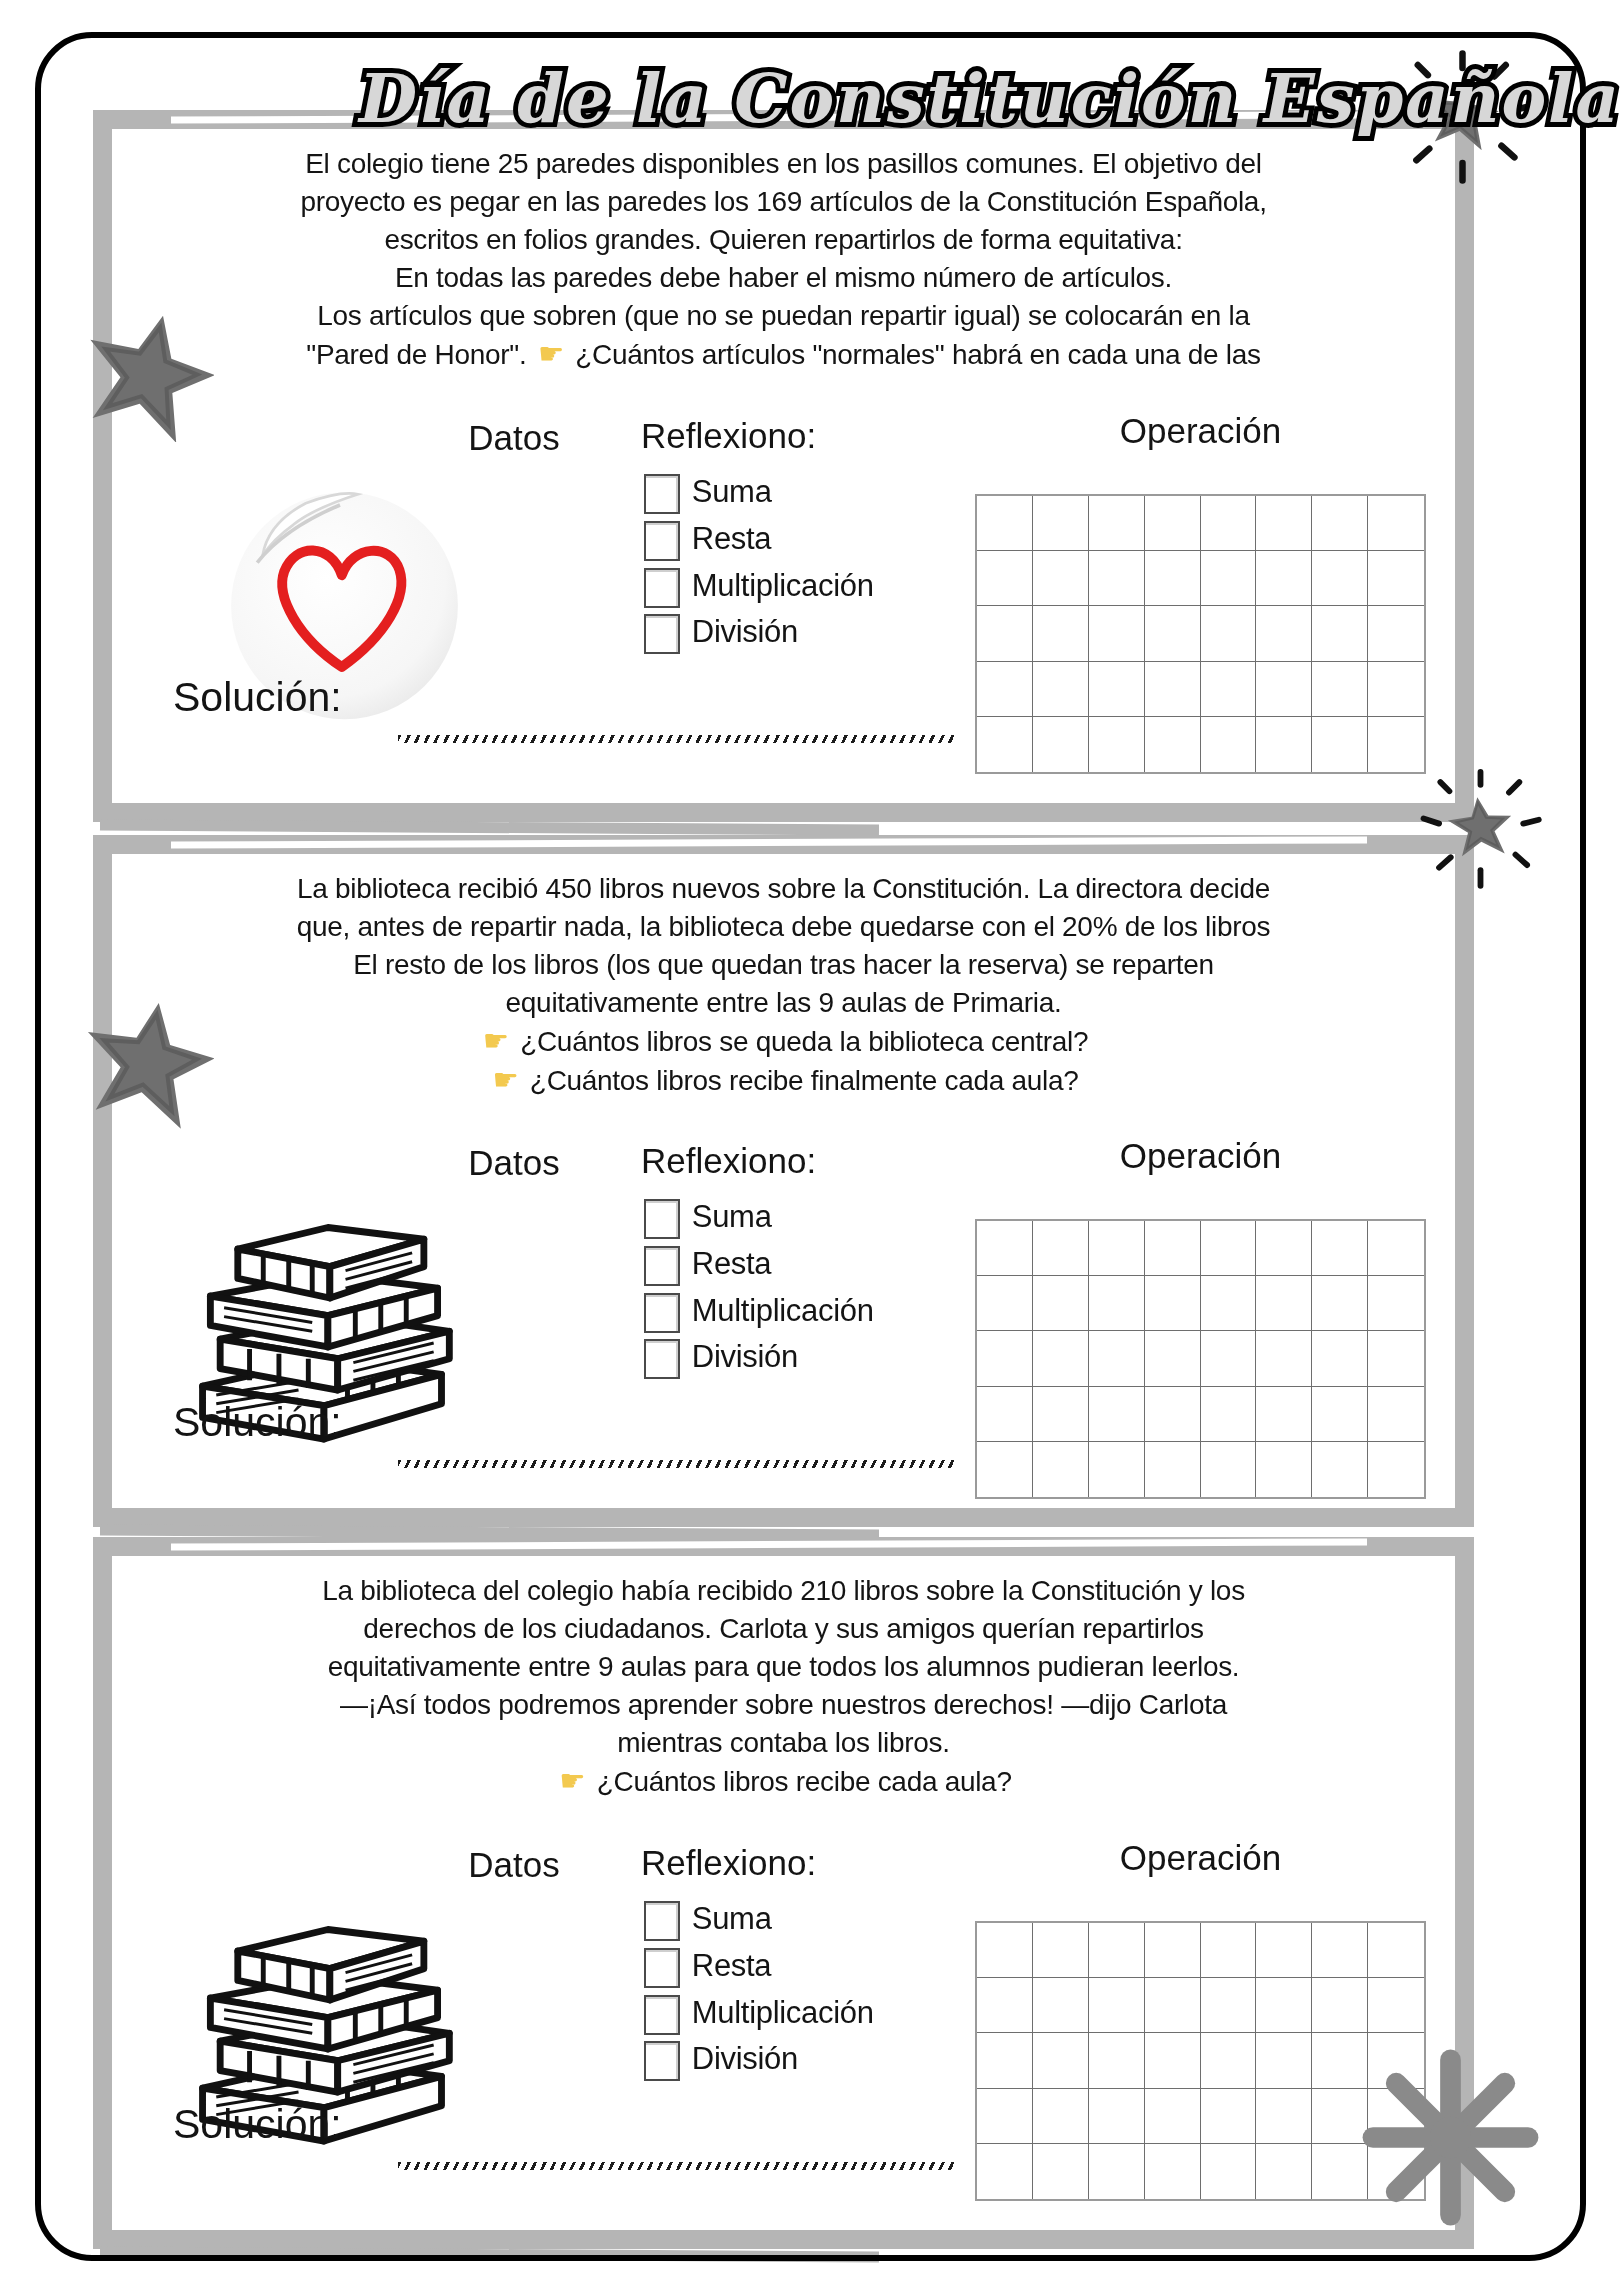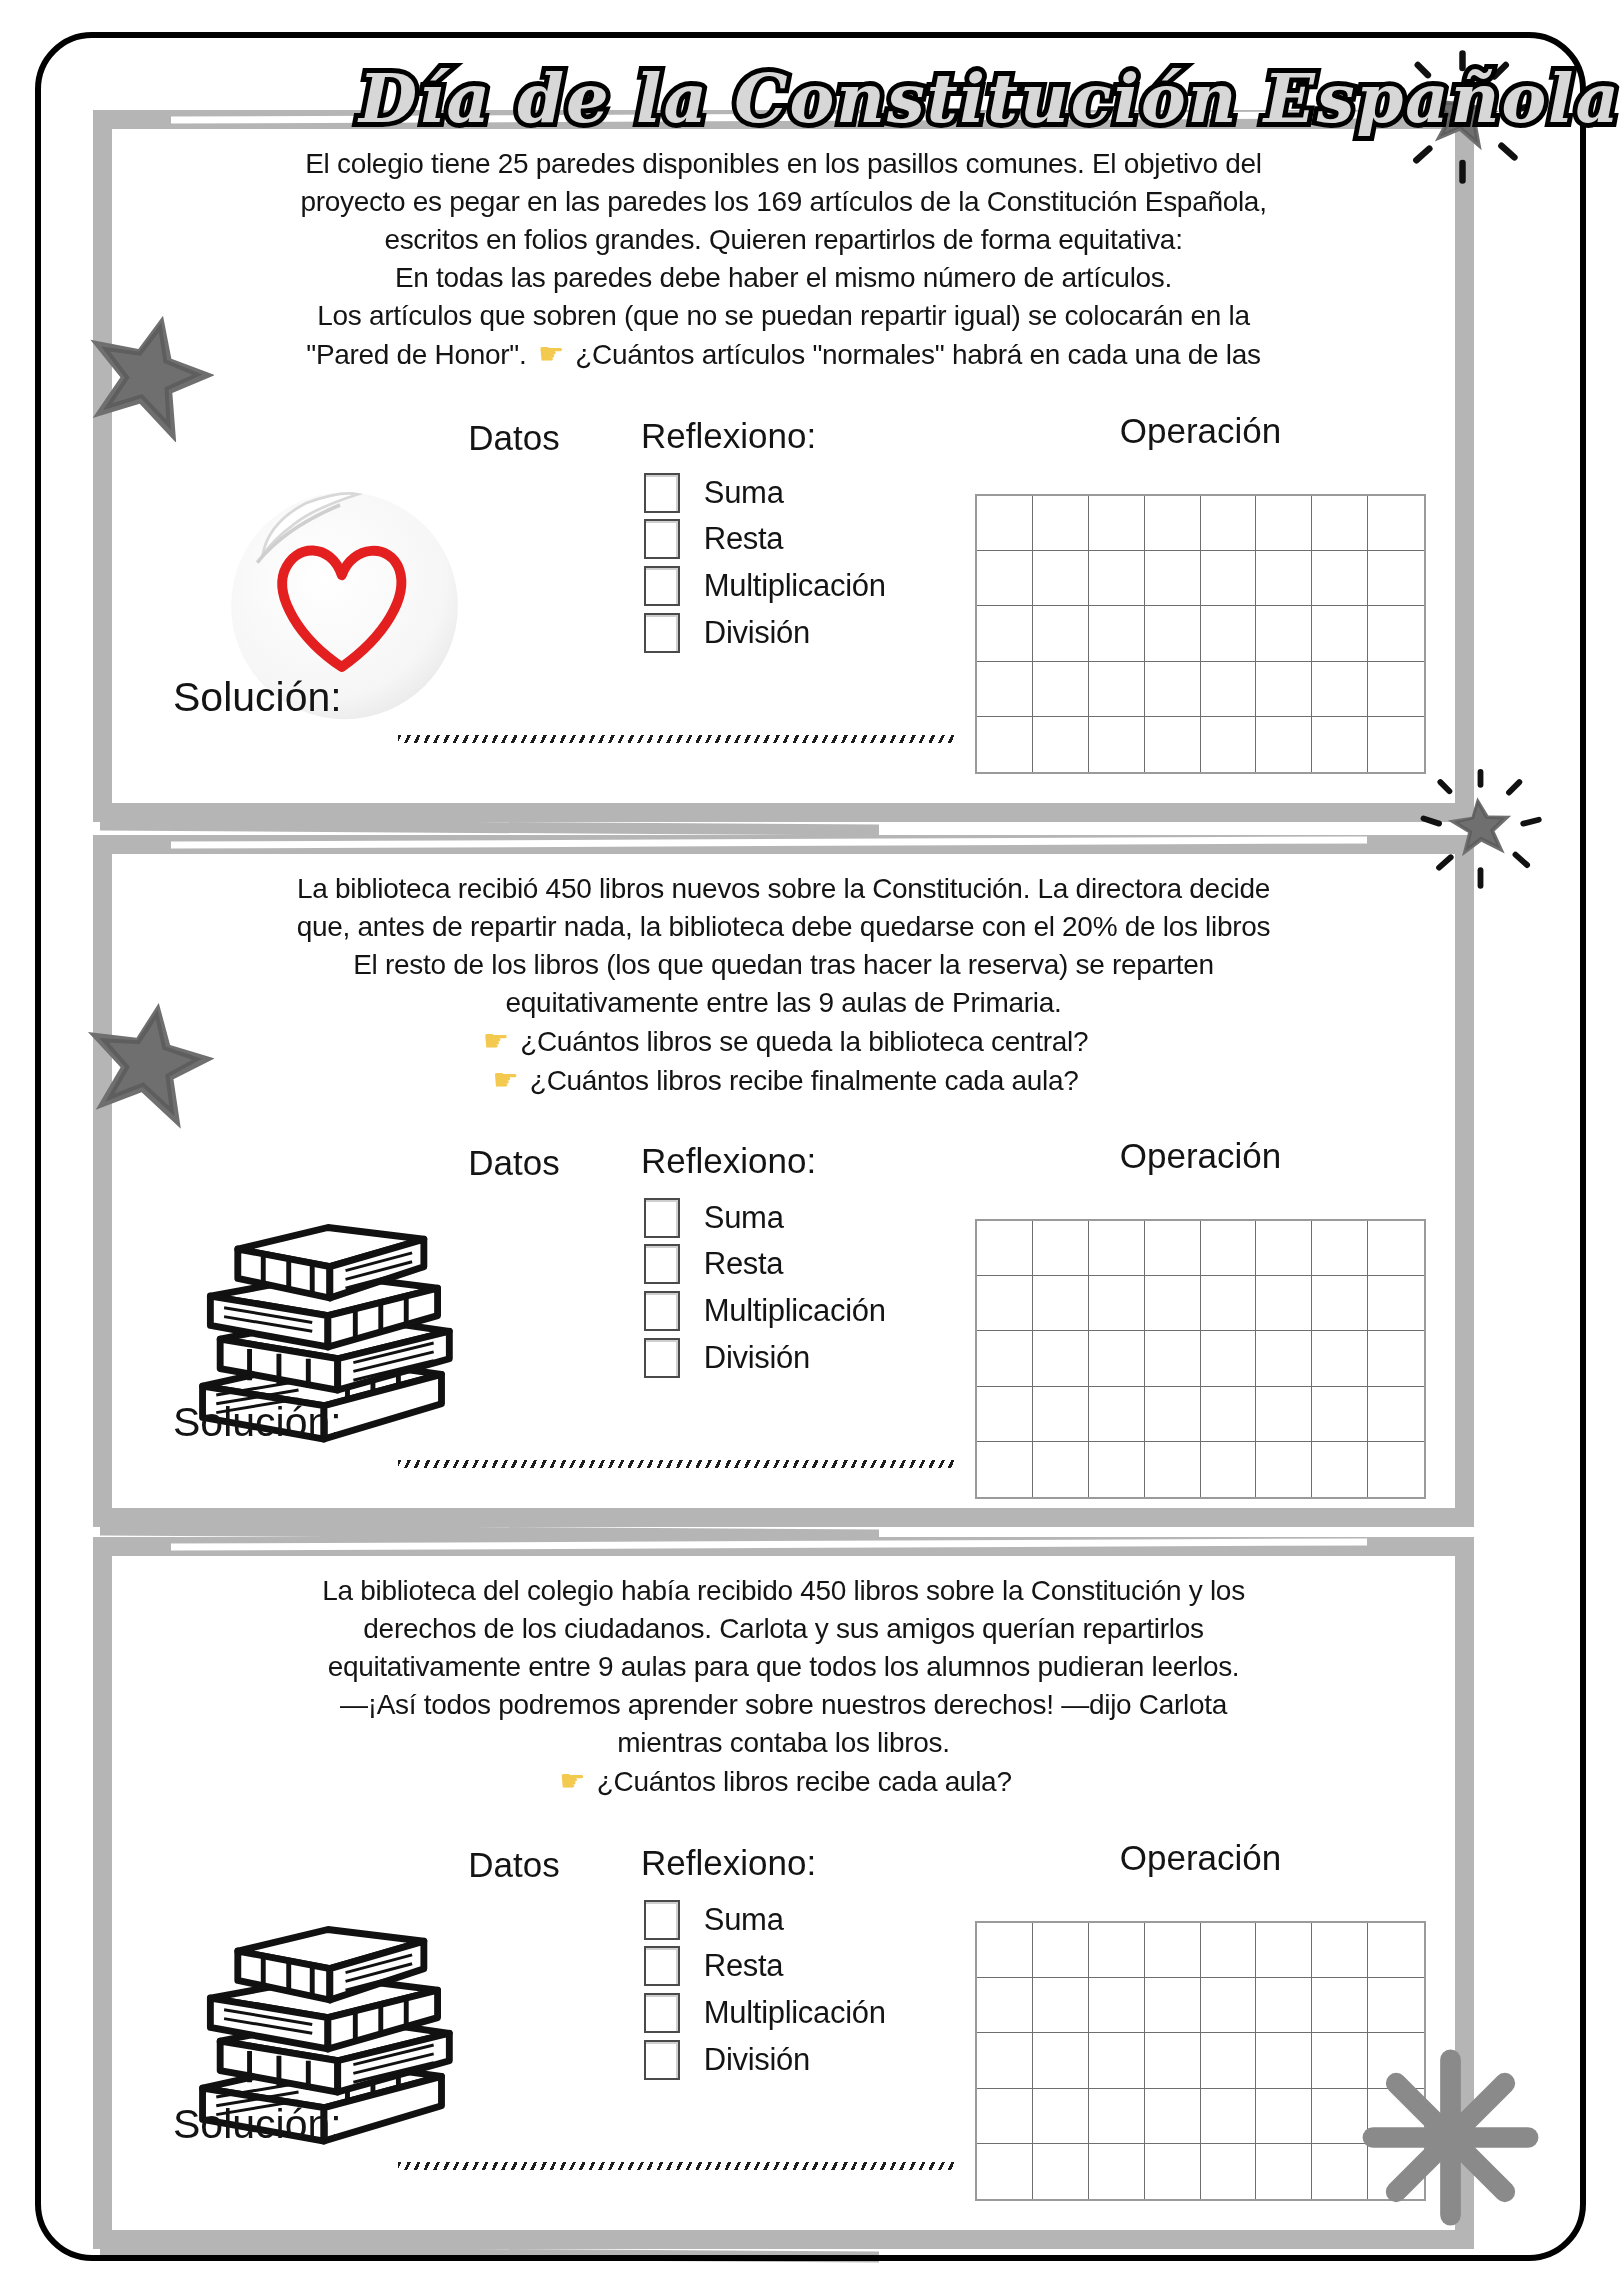--- a/index.html
+++ b/index.html
@@ -25,21 +25,21 @@
   .problem{position:absolute;top:15.7px;left:17.6px;right:17.6px;text-align:center;font-size:28px;line-height:38px;letter-spacing:-0.3px;font-weight:500;}
   .problem-line{white-space:nowrap;}
   .hand{font-family:"DejaVu Sans",sans-serif;color:#f3c94f;font-size:1.05em;padding:0 3.9px;}
 
   .col-label{position:absolute;font-size:35px;}
   .datos-label{top:289px;left:314px;width:176px;text-align:center;}
   .reflexiono-label{top:287px;left:529px;}
   .operacion-label{top:282px;left:863px;width:451px;text-align:center;}
 
   .options{position:absolute;top:345px;left:532px;}
-  .opt-row{display:flex;align-items:center;margin-bottom:9.8px;height:37px;gap:12px;}
+  .opt-row{display:flex;align-items:flex-start;margin-bottom:9.8px;height:37px;}
   .checkbox{width:32px;height:36px;border:2px solid #4a4a4a;box-shadow:-2px 2px 0 #cfcfcf inset;background:#fff;flex:0 0 auto;}
   .opt-label{font-size:31px;margin-left:11.8px;letter-spacing:-0.3px;}
 
   .op-grid{position:absolute;top:365px;left:863px;width:451px;height:280px;display:grid;grid-template-columns:repeat(8,1fr);grid-template-rows:repeat(5,1fr);border:2px solid #9a9a9a;box-sizing:border-box;}
   .op-grid .cell{border-right:1px solid #6e6e6e;border-bottom:1px solid #6e6e6e;}
   .op-grid .cell:nth-child(8n){border-right:none;}
   .op-grid .cell:nth-last-child(-n+8){border-bottom:none;}
 
   .illus{position:absolute;top:323px;left:69px;width:284px;height:289px;}
   .s1 .illus{top:333px;left:93px;width:270px;height:284px;}
@@ -290,21 +290,21 @@
     <svg viewBox="0 0 290 260" width="100%" height="100%">
         <use href="#bookstack"></use>
       </svg>
   </div>
   <div class="solucion-label">Solución:</div>
   <div class="solucion-line"></div>
 </section>
 
 <section class="sheet-box s3">
   <div class="problem">
-      <div class="problem-line">La biblioteca del colegio había recibido 450 libros sobre la Constitución y los</div>
+      <div class="problem-line">La biblioteca del colegio había recibido 210 libros sobre la Constitución y los</div>
       <div class="problem-line">derechos de los ciudadanos. Carlota y sus amigos querían repartirlos</div>
       <div class="problem-line">equitativamente entre 9 aulas para que todos los alumnos pudieran leerlos.</div>
       <div class="problem-line">—¡Así todos podremos aprender sobre nuestros derechos! —dijo Carlota</div>
       <div class="problem-line">mientras contaba los libros.</div>
       <div class="problem-line"><span class="hand" style="color: rgb(243, 201, 79);">☛</span> ¿Cuántos libros recibe cada aula?</div>
     </div>
   <div class="col-label datos-label">Datos</div>
   <div class="col-label reflexiono-label">Reflexiono:</div>
   <div class="col-label operacion-label">Operación</div>
   <div class="options">

